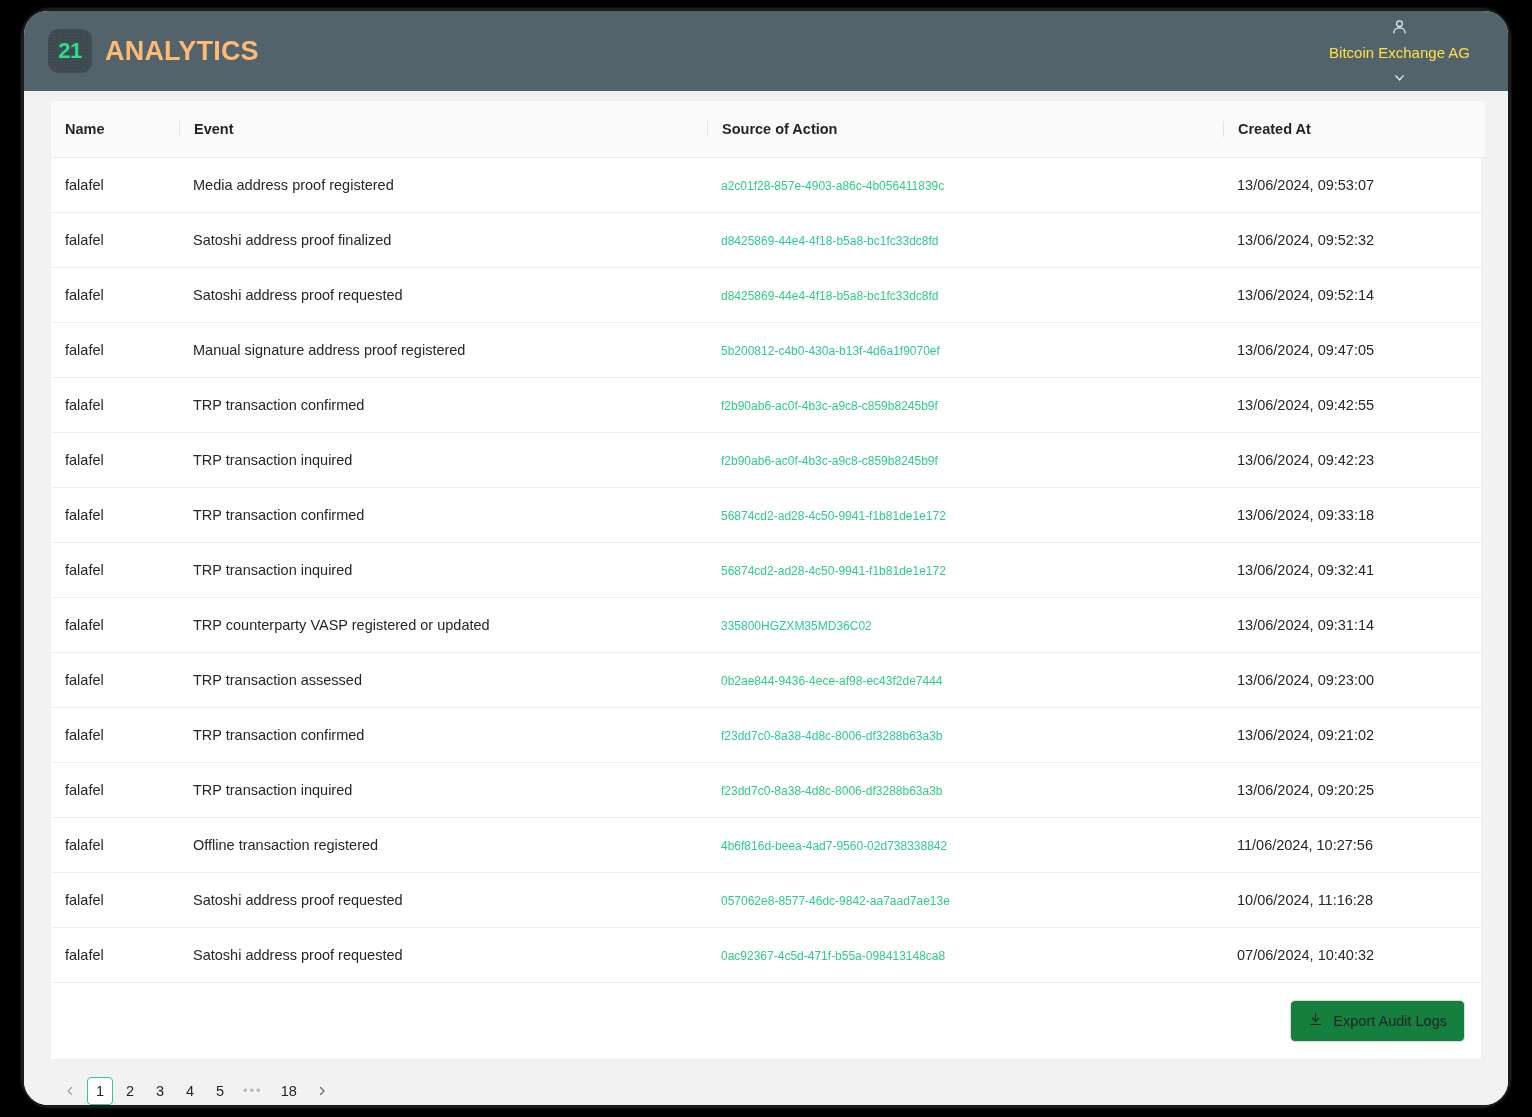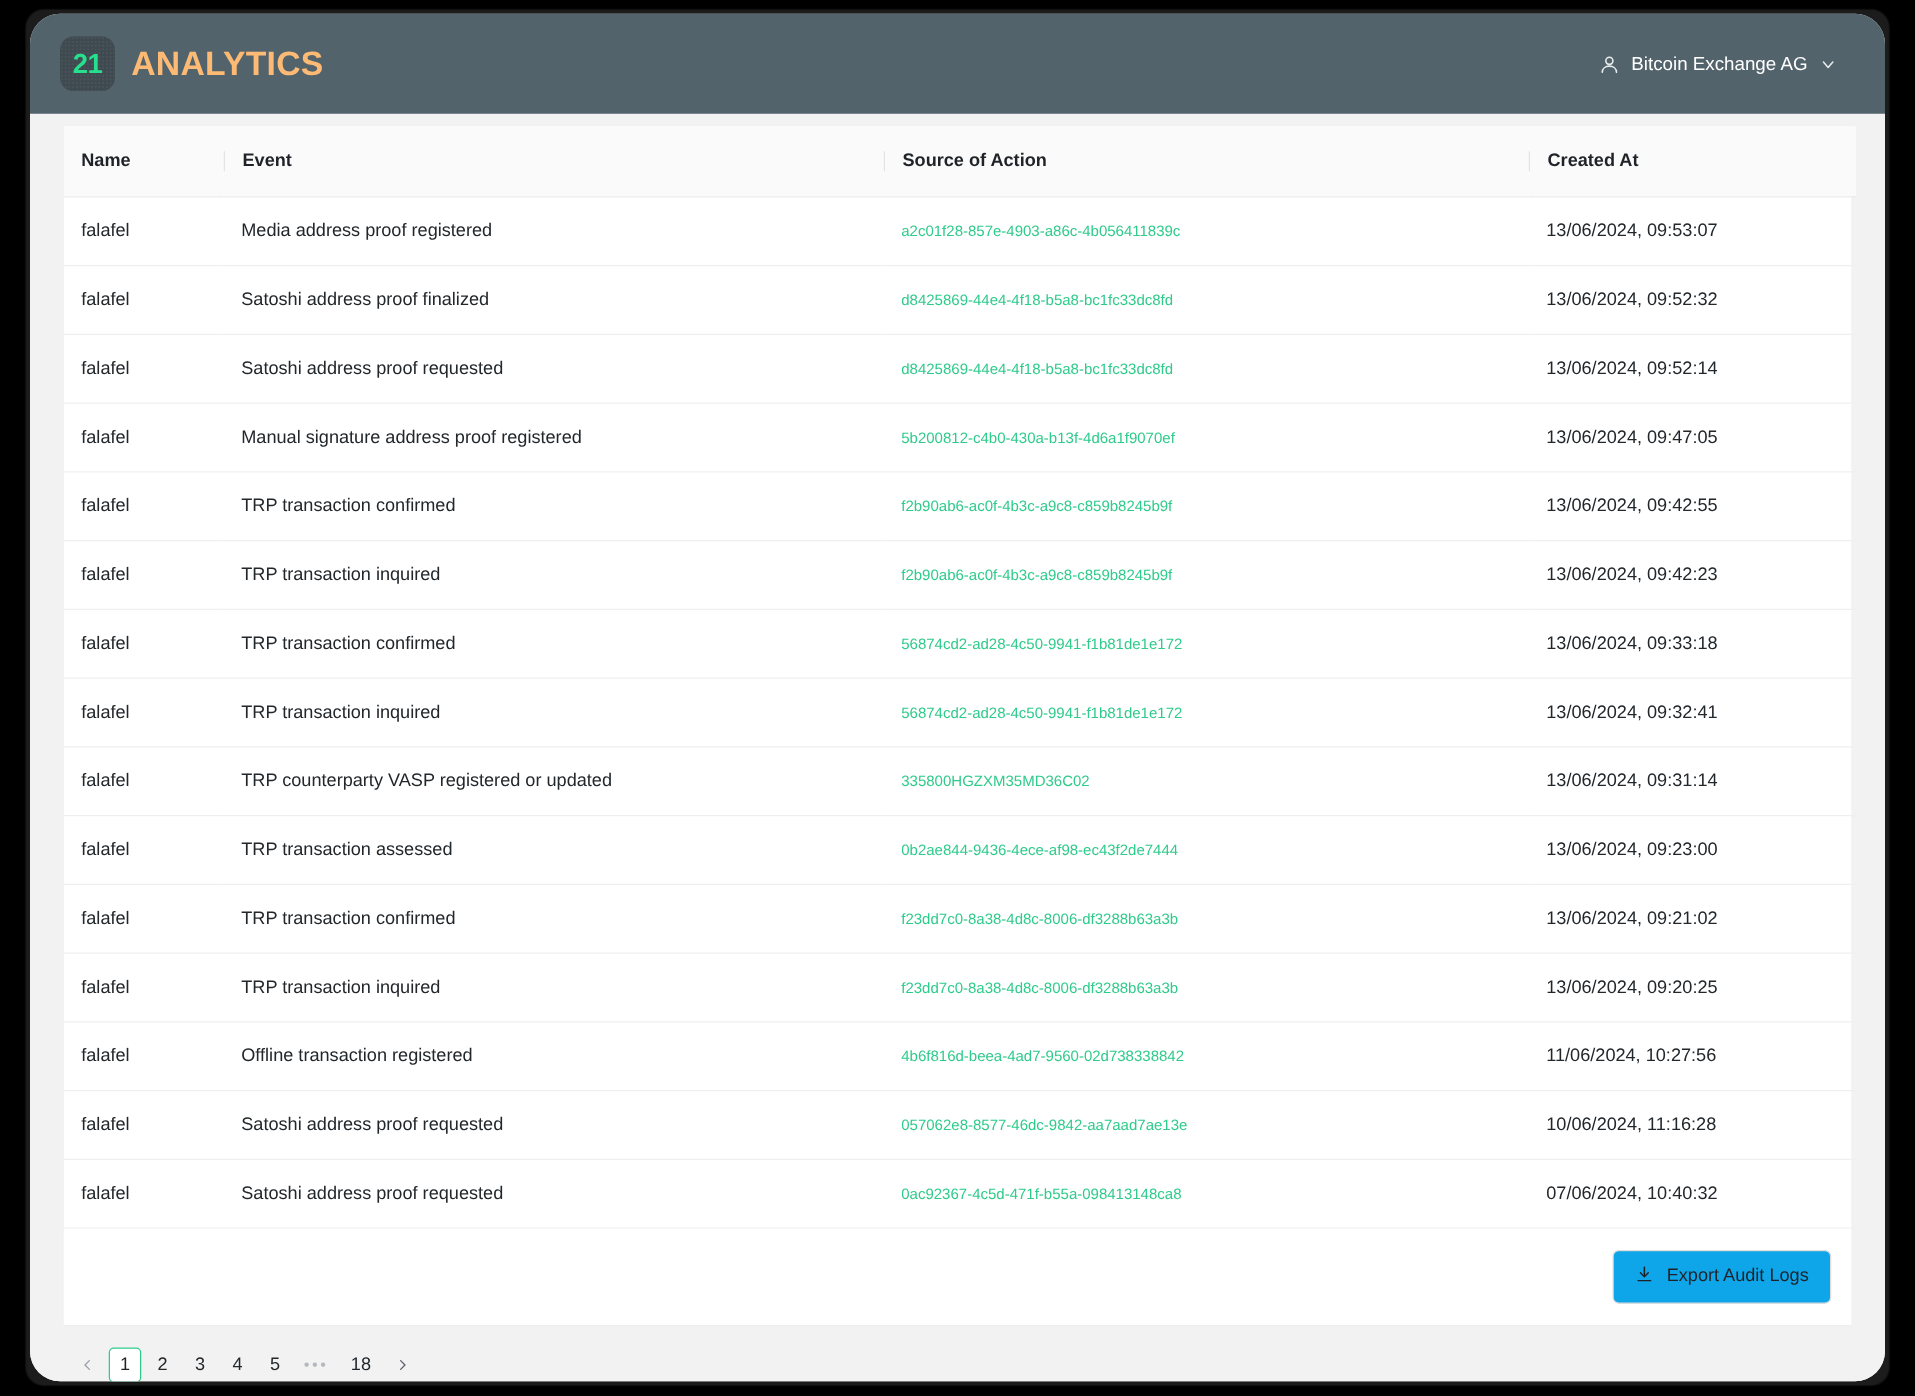--- a/index.html
+++ b/index.html
@@ -13,21 +13,21 @@
   }
 
   
   #window-frame {
     position: absolute;
     left: 21px;
     top: 8px;
     width: 1490px;
     height: 1100px;
     background: #1c1c1c;
-    border-radius: 14px;
+    border-radius: 30px;
     padding: 3px;
     box-shadow: 0 0 0 1px rgba(255,255,255,0.06),
                 0 6px 26px rgba(0,0,0,0.85);
     overflow: hidden;
   }
 
   #window-inner {
     width: 100%;
     height: 100%;
     background: #f2f2f2;
@@ -88,24 +88,25 @@
     padding: 10px 20px;
     cursor: pointer;
     white-space: nowrap;
   }
 
   .account {
     margin-left: auto;
     display: flex;
     align-items: center;
     gap: 9px;
-    color: #ffffff;
+    color: #fde047;
     font-size: 15px;
     cursor: pointer;
     padding: 6px 4px;
+    flex-direction: column;
   }
   .account svg { display: block; }
 
   
   #content-area {
     padding: 0 27px 0 27px;
     height: calc(100% - 80px);
     background: #f2f2f2;
     position: relative;
   }
@@ -164,21 +165,21 @@
     background: #ffffff;
     display: flex;
     justify-content: flex-end;
     align-items: center;
     padding: 17px 16px 17px 0;
   }
   #export-btn {
     display: inline-flex;
     align-items: center;
     gap: 10px;
-    background: #0ea5e9;
+    background: #15803d;
     border: 1px solid #dcdcdc;
     border-radius: 5px;
     padding: 11px 17px;
     font-size: 14.5px;
     color: #1f2328;
     cursor: pointer;
     font-family: "Liberation Sans", sans-serif;
   }
 
   

